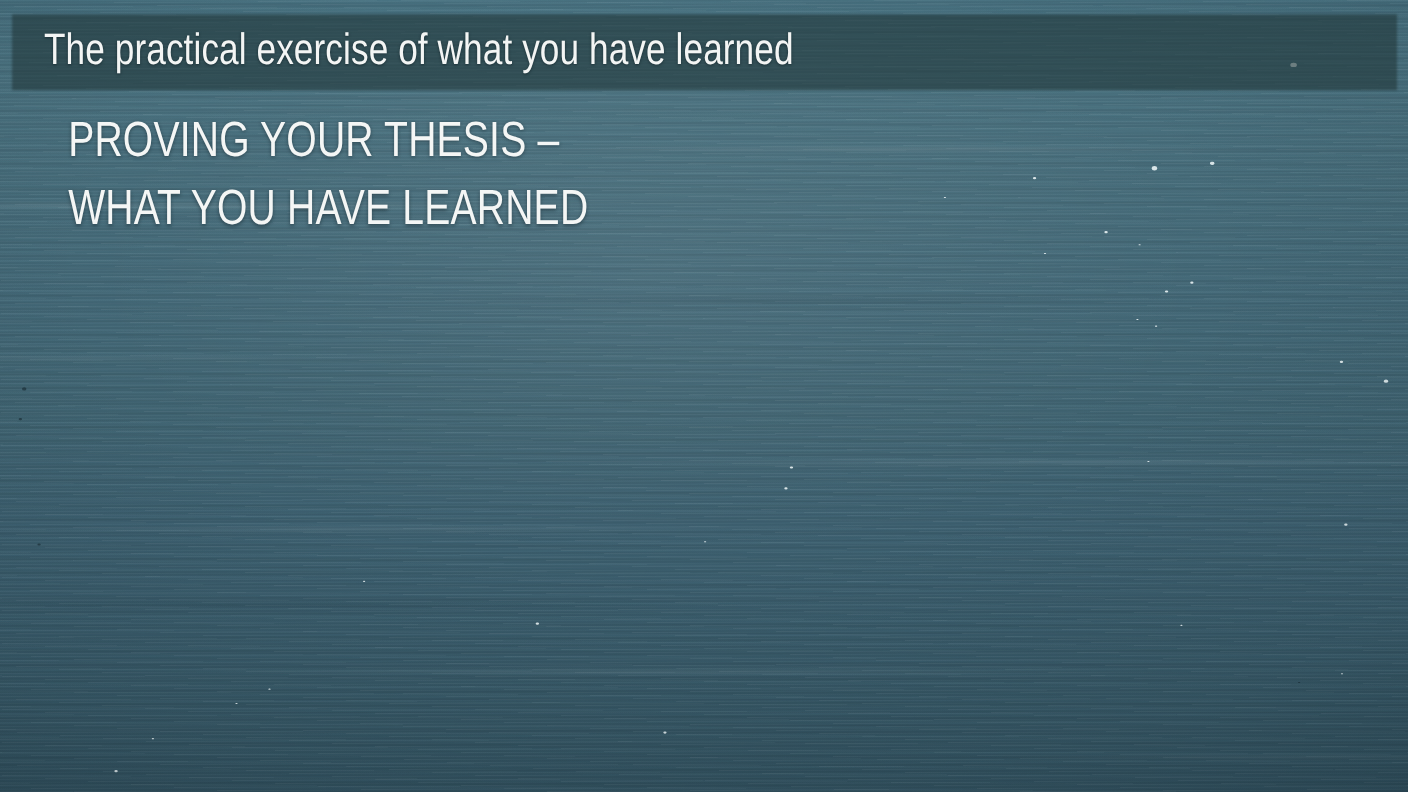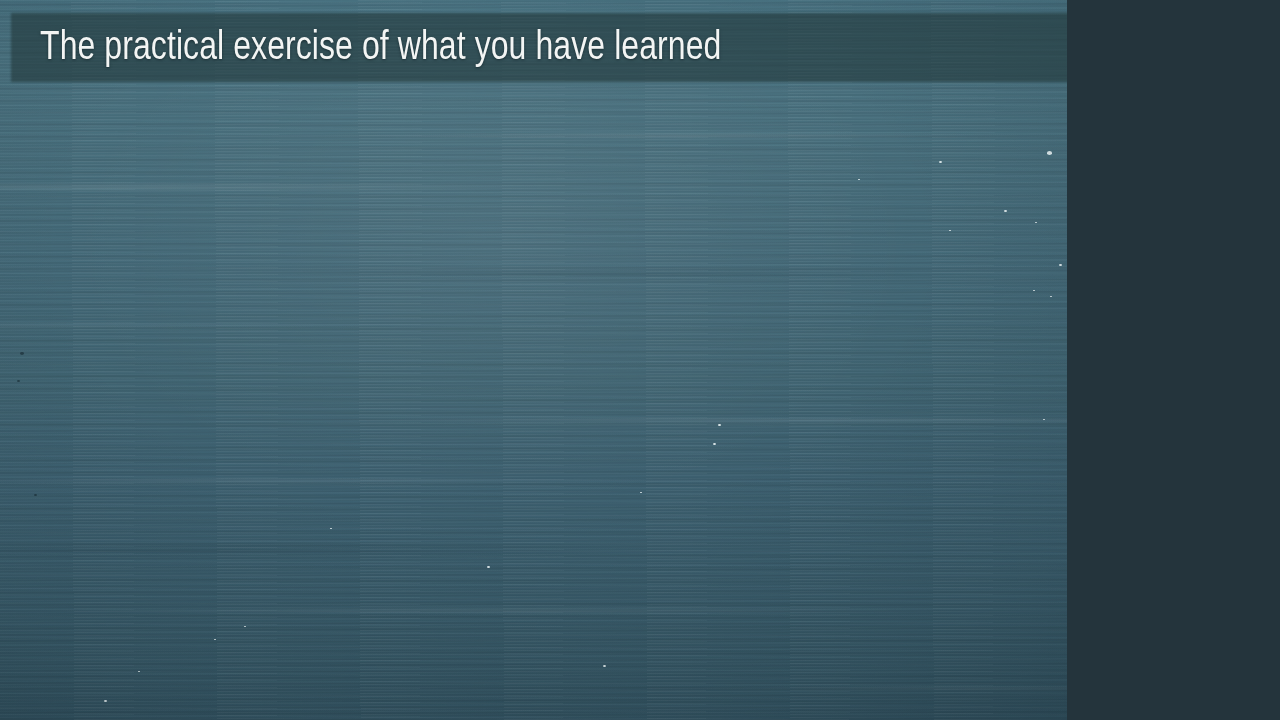--- a/index.html
+++ b/index.html
@@ -3,21 +3,21 @@
 <meta charset="utf-8">
 <title>Slide</title>
 <style>
   html, body {
     margin: 0;
     padding: 0;
     background: #24343c;
   }
   .slide {
     position: relative;
-    width: 1067px;
+    width: 1280px;
     height: 720px;
     overflow: hidden;
     font-family: "Liberation Sans", "DejaVu Sans", sans-serif;
     background-color: #3f6372;
     isolation: isolate;
   }
 
   
   .bg-base {
     position: absolute;
@@ -196,14 +196,18 @@
       <div class="speck" style="left: 330px; top: 528px; width: 2px; height: 1.44px;"></div>
       <div class="speck" style="left: 858px; top: 179px; width: 2px; height: 1.44px;"></div>
       <div class="speck" style="left: 949px; top: 230px; width: 2px; height: 1.44px;"></div>
     </div>
   <div class="bg-vignette"></div>
 
   <div class="banner" style="background: rgba(31, 52, 54, 0.56);"></div>
 
   <div class="banner-text">The practical exercise of what you have learned</div>
 
+  <div class="title-block">
+    <div class="title-line" style="color: rgb(244, 246, 245);">PROVING YOUR THESIS –</div>
+    <div class="title-line" style="color: rgb(244, 246, 245);">WHAT YOU HAVE LEARNED</div>
+  </div>
 
 </div>
 
 </body></html>

